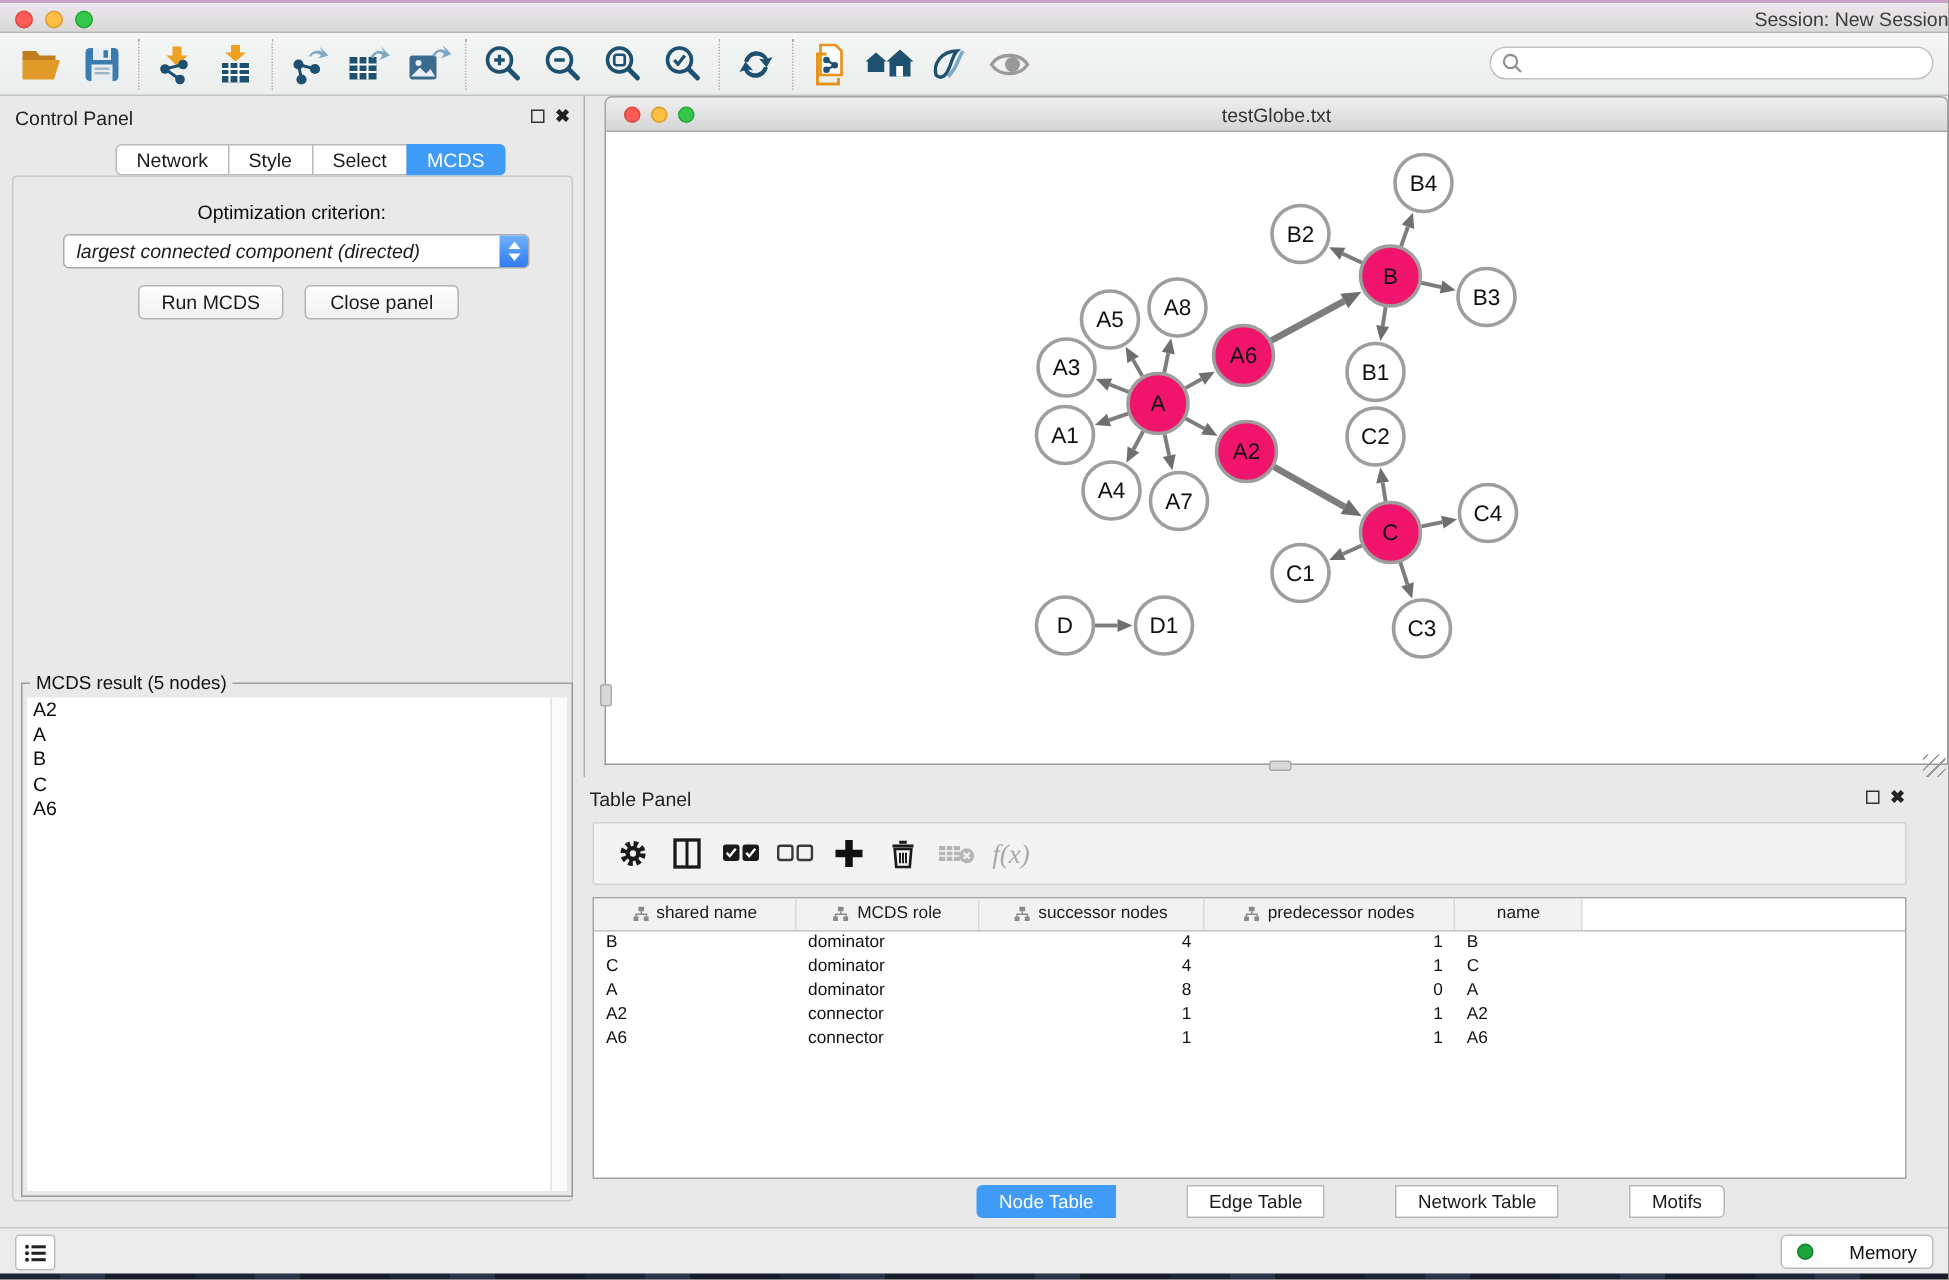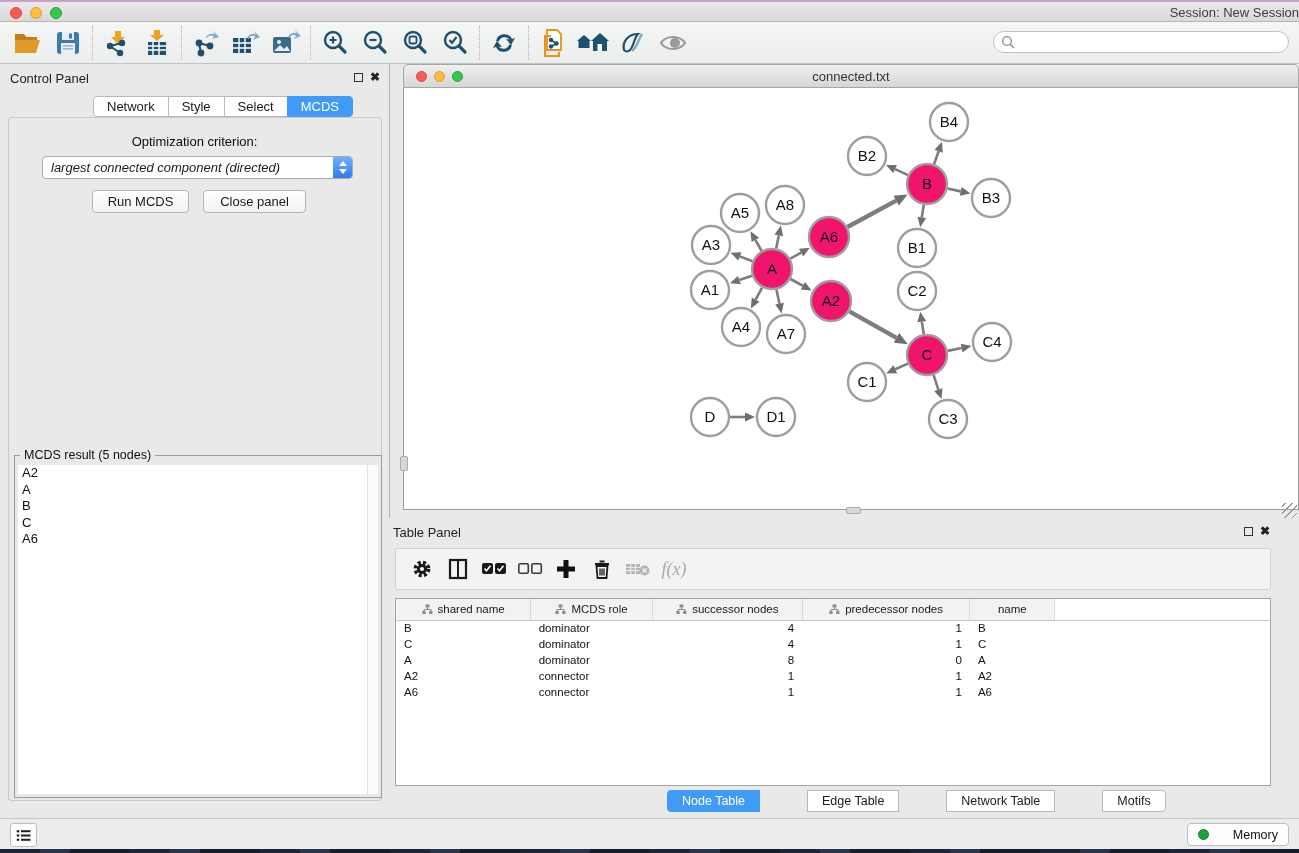--- a/index.html
+++ b/index.html
@@ -32,21 +32,21 @@
     border-right:1px solid #b2b2b2; }
   .panel-head { position:relative; height:28px; }
   .panel-head .panel-title { position:absolute; left:10px; top:7px; font-size:13px; color:#222; }
   .panel-head .float-ico { position:absolute; right:26px; top:9px; width:9px; height:9px; border:1.5px solid #333; }
   .panel-head .close-ico { position:absolute; right:9px; top:6px; font-size:12px; font-weight:bold; color:#222; }
 
   .seg-tabs { position:absolute; display:flex; }
   .cp-tabs { left:77px; top:32px; }
   .seg-tab { height:21px; padding:2px 13px 0; background:#fff; border:1px solid #b9b9b9; margin-left:-1px;
     font-size:13px; color:#1a1a1a; text-align:center; }
-  .seg-tab:first-child { border-radius:4px 0 0 4px; margin-left:16px; }
+  .seg-tab:first-child { border-radius:4px 0 0 4px; margin-left:0; }
   .seg-tab:last-child { border-radius:0 4px 4px 0; }
   .seg-tab.active { background:#3f9bf6; border-color:#3f9bf6; color:#fff; }
 
   .cp-box { position:absolute; left:8px; top:53px; width:374px; height:684px; border:1px solid #c9c9c9;
     border-radius:3px; background:#e9e9e9; }
   .opt-label { position:absolute; left:0; width:100%; top:70px; text-align:center; font-size:13px; color:#0d0d0d; }
   .dropdown { position:absolute; left:42px; top:92px; width:311px; height:23px; background:#fff;
     border:1px solid #ababab; border-radius:4px; display:flex; align-items:center;font-style:italic; }
   .dropdown .dd-text { flex:1; font-size:13px; padding-left:8px; color:#1c1c1c; white-space:nowrap; overflow:hidden; }
   .dd-stepper { width:19px; height:21px; border-radius:0 3px 3px 0; background:linear-gradient(#6fb1fc,#2f7bf2);
@@ -287,21 +287,21 @@
     </div>
   </div>
 
   <div class="net-window">
     <div class="net-titlebar">
       <div class="net-lights">
         <div class="light red"></div>
         <div class="light yellow"></div>
         <div class="light green"></div>
       </div>
-      <div class="title">connected.txt</div>
+      <div class="title">testGlobe.txt</div>
     </div>
     <div class="net-canvas">
       <svg id="graph-svg" width="894" height="420" viewBox="0 0 894 420">
           <g>
             <line x1="348.10996391181595" y1="187.73694770728815" x2="335.36148184446216" y2="192.05498195590798" stroke="#7d7d7d" stroke-width="2.6"></line>
             <polygon points="325.89003608818405,195.26305229271185 333.9499308962684,187.8875458231456 336.7730327926559,196.22241808867037" fill="#6f6f6f"></polygon>
           </g>
           <g>
             <line x1="386.4596689696313" y1="191.0120238479356" x2="398.8709806177047" y2="197.74358270790762" stroke="#7d7d7d" stroke-width="2.6"></line>
             <polygon points="407.66129917467197,202.5112131116865 396.773223240042,201.61132287297323 400.96873799536735,193.875842542842" fill="#6f6f6f"></polygon>

